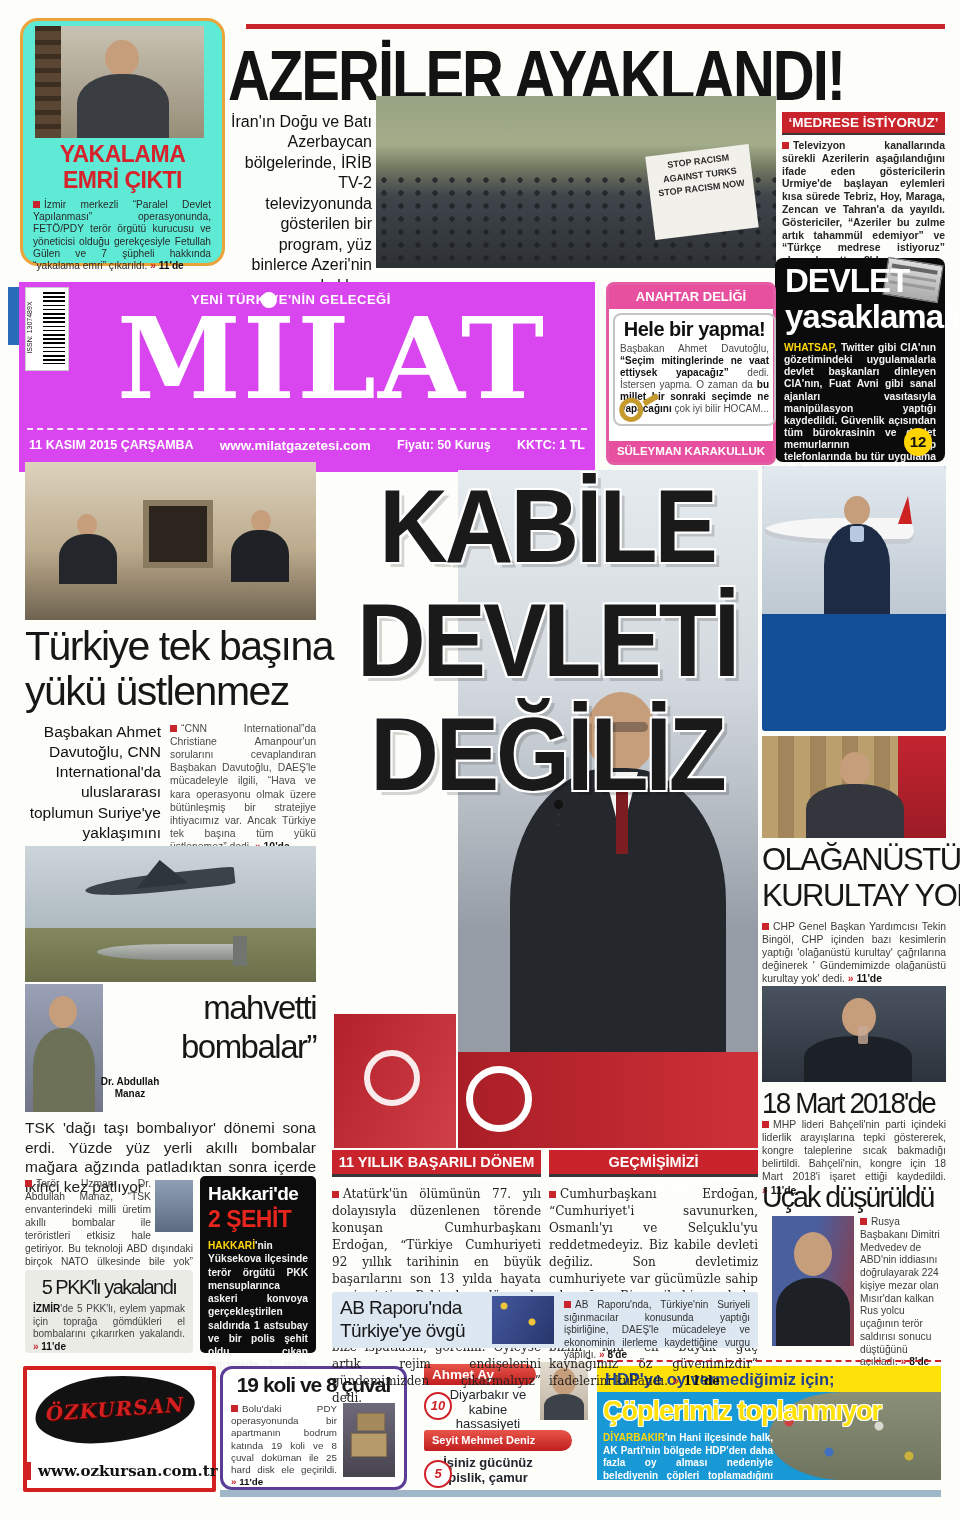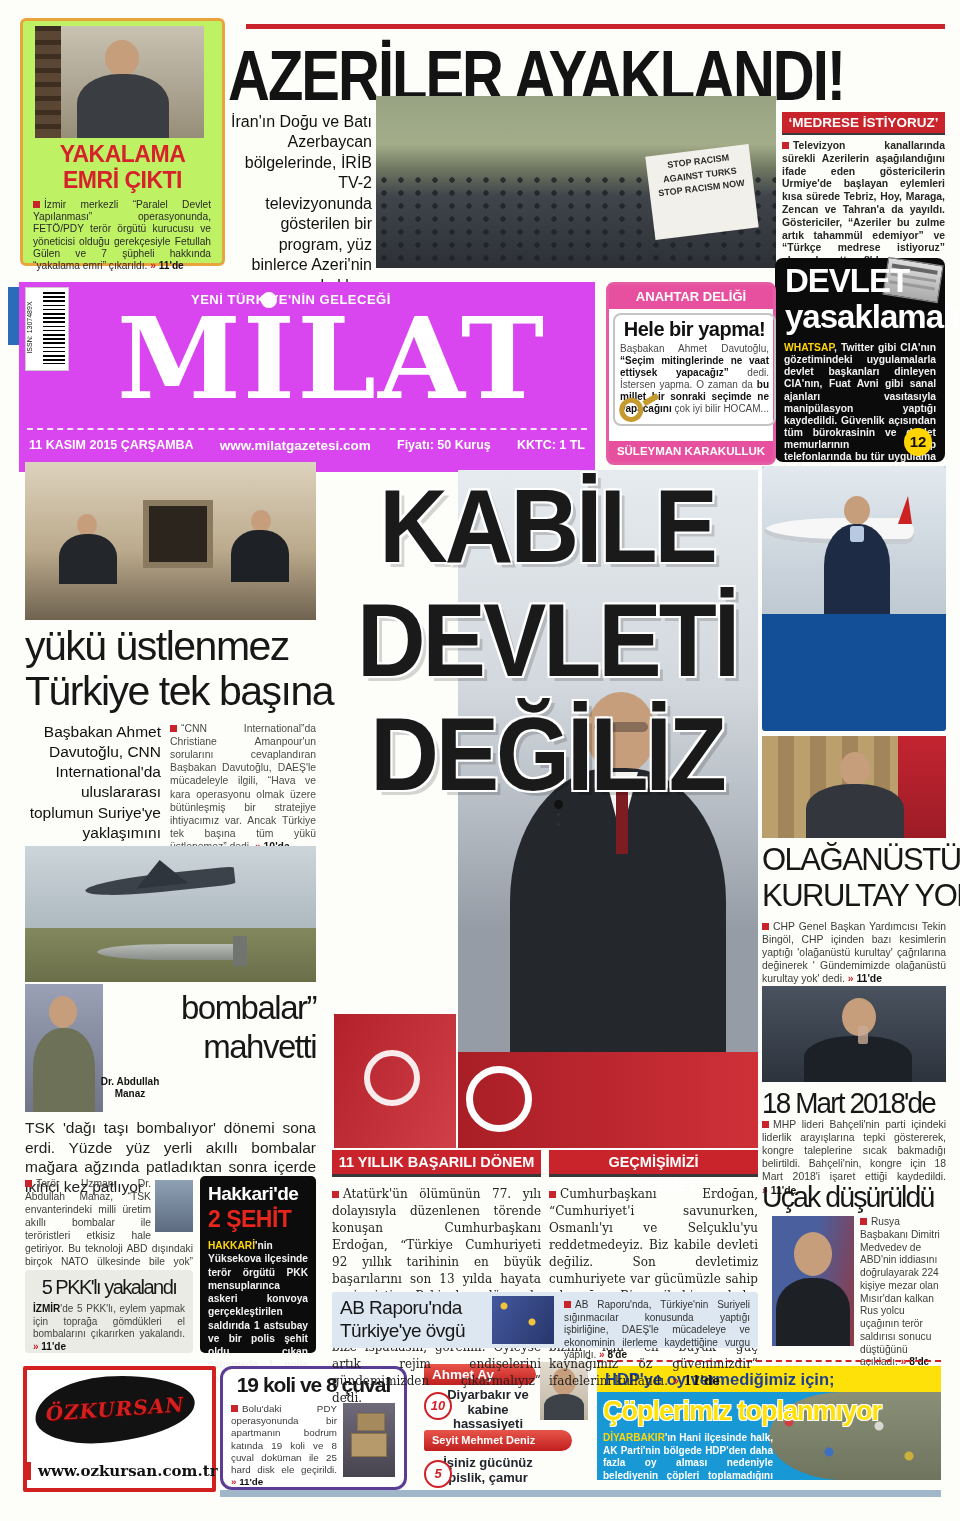--- a/index.html
+++ b/index.html
@@ -24,21 +24,21 @@
   .head{position:absolute;border-radius:50%;background:#c79e7c}
   .torso{position:absolute;border-radius:46% 46% 0 0;background:#2b2e33}
 </style>
 </head>
 <body>
 
 <div id="page">
 
   <div class="ab" style="left:246px;top:24px;width:699px;height:5px;background:#c9242b"></div>
 
-  <div class="ab" style="left:20px;top:18px;width:199px;height:242px;background:#bef264;border:3px solid #eba43c;border-radius:6px">
+  <div class="ab" style="left:20px;top:18px;width:199px;height:242px;background:#5eead4;border:3px solid #eba43c;border-radius:18px">
     <div class="ab" style="left:12px;top:5px;width:169px;height:112px;background:linear-gradient(#c9c2b2,#978e79);overflow:hidden">
       <div class="ab" style="left:0;top:0;width:26px;height:112px;background:repeating-linear-gradient(0deg,#5a4632 0 9px,#3c2e20 9px 14px)"></div>
       <span class="head" style="left:70px;top:14px;width:34px;height:36px"></span>
       <span class="torso" style="left:42px;top:48px;width:92px;height:64px;background:#3a3d42"></span>
     </div>
     <div class="ab ctr" style="left:0;top:120px;width:100%;font-size:23px;font-weight:900;color:#d6222a;letter-spacing:-.5px;line-height:26px">
       <div>YAKALAMA</div>
       <div>EMRİ ÇIKTI</div>
     </div>
     <div class="ab jus" style="left:10px;top:178px;width:178px;font-size:10.2px;line-height:1.2;color:#2a2a2a">
@@ -113,22 +113,22 @@
   </div>
 
   <div class="ab" style="left:25px;top:462px;width:291px;height:158px;background:linear-gradient(#ddd2bd,#bcab8d 55%,#6f6350);overflow:hidden">
     <div class="ab" style="left:118px;top:38px;width:58px;height:56px;background:#2c251d;border:6px solid #8a7a5f"></div>
     <span class="head" style="left:52px;top:52px;width:20px;height:22px"></span>
     <span class="torso" style="left:34px;top:72px;width:58px;height:50px;background:#23262b"></span>
     <span class="head" style="left:226px;top:48px;width:20px;height:22px"></span>
     <span class="torso" style="left:206px;top:68px;width:58px;height:52px;background:#1e2126"></span>
   </div>
   <div class="ab hl" style="left:25px;top:624px;font-size:41px;line-height:45px">
+    <div>Türkiye tek başına</div>
     <div>yükü üstlenmez</div>
-    <div>Türkiye tek başına</div>
   </div>
   <div class="ab rt" style="left:25px;top:722px;width:136px;font-size:15.5px;line-height:1.3;color:#101010">Başbakan Ahmet Davutoğlu, CNN International'da uluslararası toplumun Suriye'ye yaklaşımını değerlendirdi</div>
   <div class="ab jus" style="left:170px;top:722px;width:146px;font-size:10.4px;line-height:1.26;color:#4b4b4b">
     <span class="bullet"></span><span>“CNN International”da Christiane Amanpour'un sorularını cevaplandıran Başbakan Davutoğlu, DAEŞ'le mücadeleyle ilgili, “Hava ve kara operasyonu olmak üzere bütünleşmiş bir stratejiye ihtiyacımız var. Ancak Türkiye tek başına tüm yükü üstlenemez” dedi.</span>
     <span class="ref">10'da</span>
   </div>
 
   <div class="ab" style="left:25px;top:846px;width:291px;height:136px;overflow:hidden">
     <div class="ab" style="left:0;top:0;width:100%;height:82px;background:linear-gradient(#ccd5da,#aeb9c0)">
       <div class="ab" style="left:60px;top:28px;width:150px;height:18px;background:#3c424a;border-radius:60% 10% 10% 60%;transform:rotate(-6deg)"></div>
@@ -142,22 +142,22 @@
 
   <div class="ab" style="left:25px;top:984px;width:78px;height:128px;background:linear-gradient(#9aa0b5,#707688);overflow:hidden">
     <span class="head" style="left:24px;top:12px;width:28px;height:32px"></span>
     <span class="torso" style="left:8px;top:44px;width:62px;height:84px;background:#6d7157"></span>
   </div>
   <div class="ab ctr" style="left:100px;top:1076px;width:60px;font-size:10px;font-weight:800;color:#111;line-height:1.15">
     <div>Dr. Abdullah</div>
     <div>Manaz</div>
   </div>
   <div class="ab rt hl" style="left:100px;top:988px;width:216px;font-size:33px;line-height:39px">
+    <div>mahvetti</div>
     <div>bombalar”</div>
-    <div>mahvetti</div>
   </div>
   <div class="ab jus" style="left:25px;top:1118px;width:291px;font-size:15.5px;line-height:1.26;color:#1f1f1f">TSK 'dağı taşı bombalıyor' dönemi sona erdi. Yüzde yüz yerli akıllı bombalar mağara ağzında patladıktan sonra içerde ikinci kez patlıyor</div>
   <div class="ab jus" style="left:25px;top:1178px;width:168px;font-size:10.3px;line-height:1.26;color:#3c3c3c">
     <span style="float:right;width:38px;height:52px;margin:2px 0 2px 4px;background:linear-gradient(#8fa0b5,#5d6b80);display:inline-block"></span>
     <span class="bullet"></span><span>Terör Uzmanı Dr. Abdullah Manaz, “TSK envanterindeki milli üretim akıllı bombalar ile teröristleri etkisiz hale getiriyor. Bu teknoloji ABD dışındaki birçok NATO ülkesinde bile yok” dedi.</span>
     <span class="ref">10'da</span>
   </div>
 
   <div class="ab" style="left:25px;top:1270px;width:168px;height:83px;background:#ebebe6;border-radius:4px">
     <div class="ctr hl" style="font-size:20px;padding-top:6px">5 PKK'lı yakalandı</div>
@@ -295,21 +295,21 @@
   </div>
 
   <div class="ab" style="left:424px;top:1362px;width:164px;height:60px">
     <div style="position:absolute;left:0;top:2px;width:112px;height:21px;background:linear-gradient(#e8554a,#c01f1f);border-radius:3px 11px 11px 3px">
       <span style="margin-left:8px;line-height:21px;color:#fff;font-size:13.5px;font-weight:800">Ahmet Ay</span>
     </div>
     <div class="ab" style="right:0;top:0;width:48px;height:58px;background:linear-gradient(#e3dbce,#bdb3a2);overflow:hidden">
       <span class="head" style="left:12px;top:6px;width:24px;height:27px"></span>
       <span class="torso" style="left:4px;top:32px;width:40px;height:26px;background:#3d4148"></span>
     </div>
-    <div class="ab ctr" style="left:14px;top:26px;width:100px;font-size:13px;font-weight:700;color:#21252d;line-height:1.12">Diyarbakır ve kabine hassasiyeti</div>
+    <div class="ab ctr" style="left:14px;top:26px;width:100px;font-size:13px;font-weight:400;color:#21252d;line-height:1.12">Diyarbakır ve kabine hassasiyeti</div>
     <div class="ab ctr" style="left:0;top:30px;width:24px;height:24px;border-radius:50%;background:#fff;border:2px solid #cf2027;color:#cf2027;font-style:italic;font-weight:800;font-size:13px;line-height:24px">10</div>
   </div>
   <div class="ab" style="left:424px;top:1428px;width:164px;height:60px">
     <div style="position:absolute;left:0;top:2px;width:148px;height:21px;background:linear-gradient(#e8554a,#c01f1f);border-radius:3px 11px 11px 3px">
       <span style="margin-left:8px;line-height:21px;color:#fff;font-size:11px;font-weight:800">Seyit Mehmet Deniz</span>
     </div>
     <div class="ab" style="right:0;top:0;width:48px;height:58px;background:linear-gradient(#dfd6c6,#b5aa97);overflow:hidden;z-index:-1">
       <span class="head" style="left:12px;top:6px;width:24px;height:27px"></span>
       <span class="torso" style="left:4px;top:32px;width:40px;height:26px;background:#2d3138"></span>
     </div>

